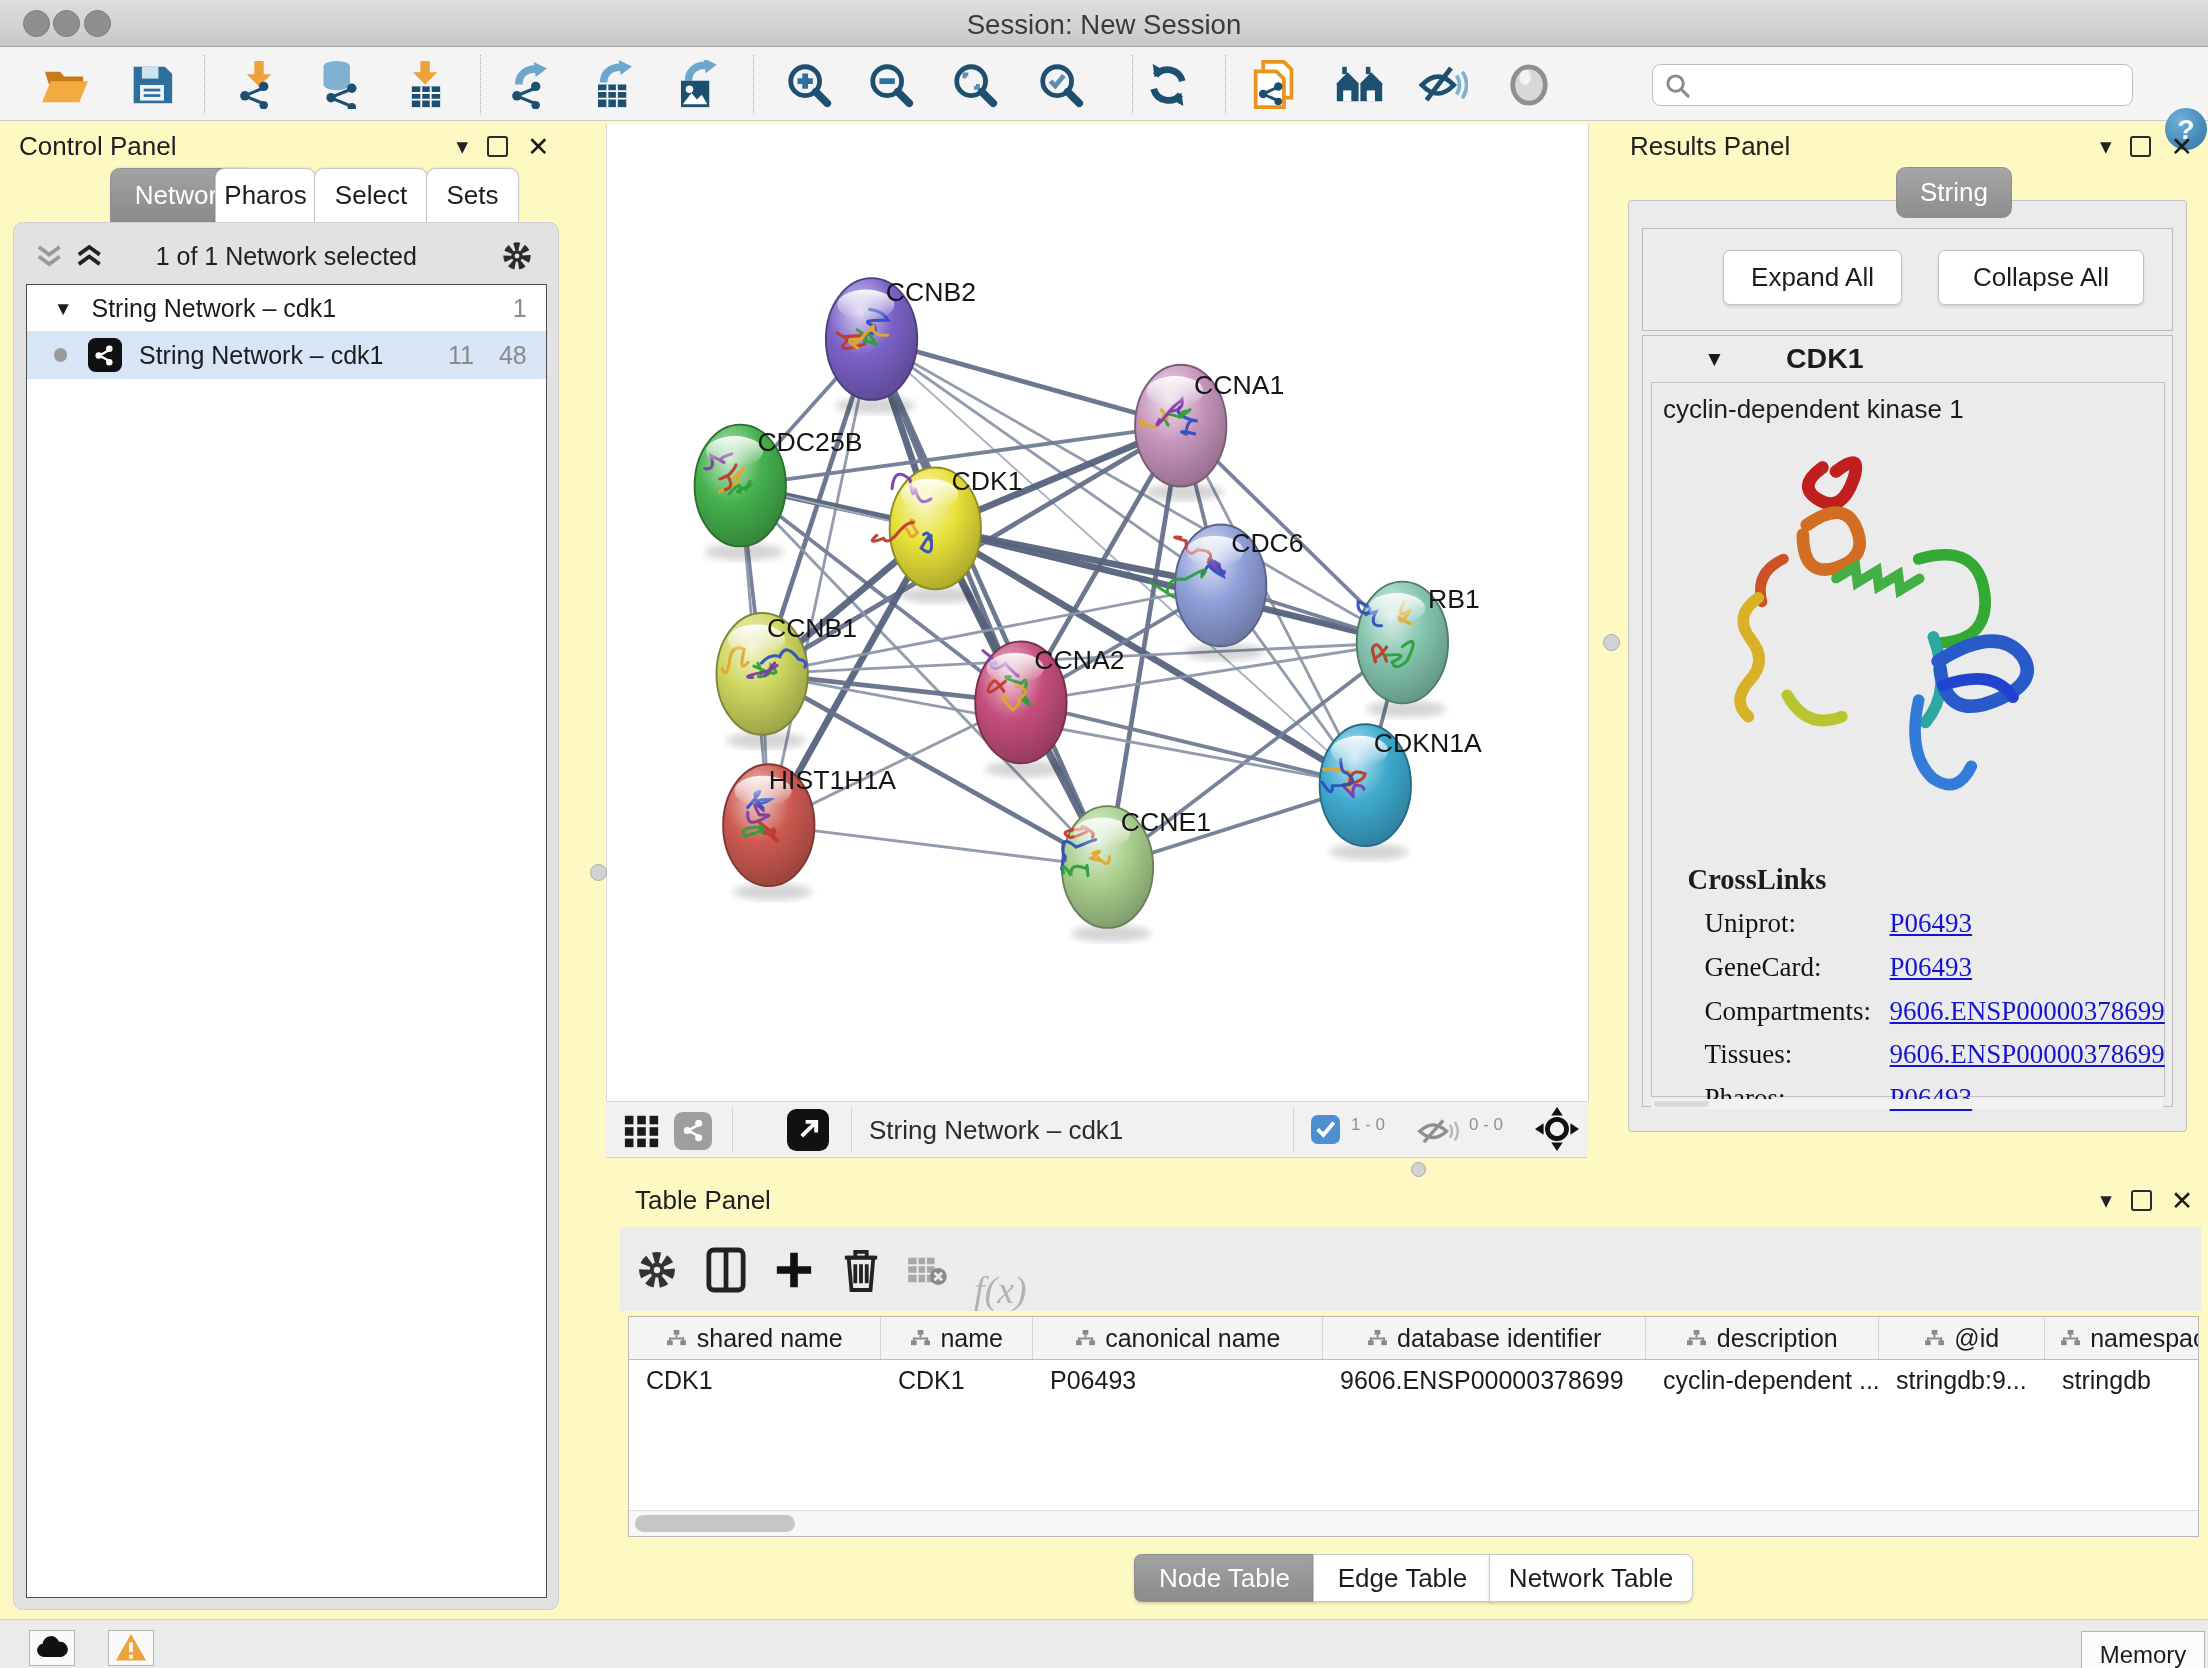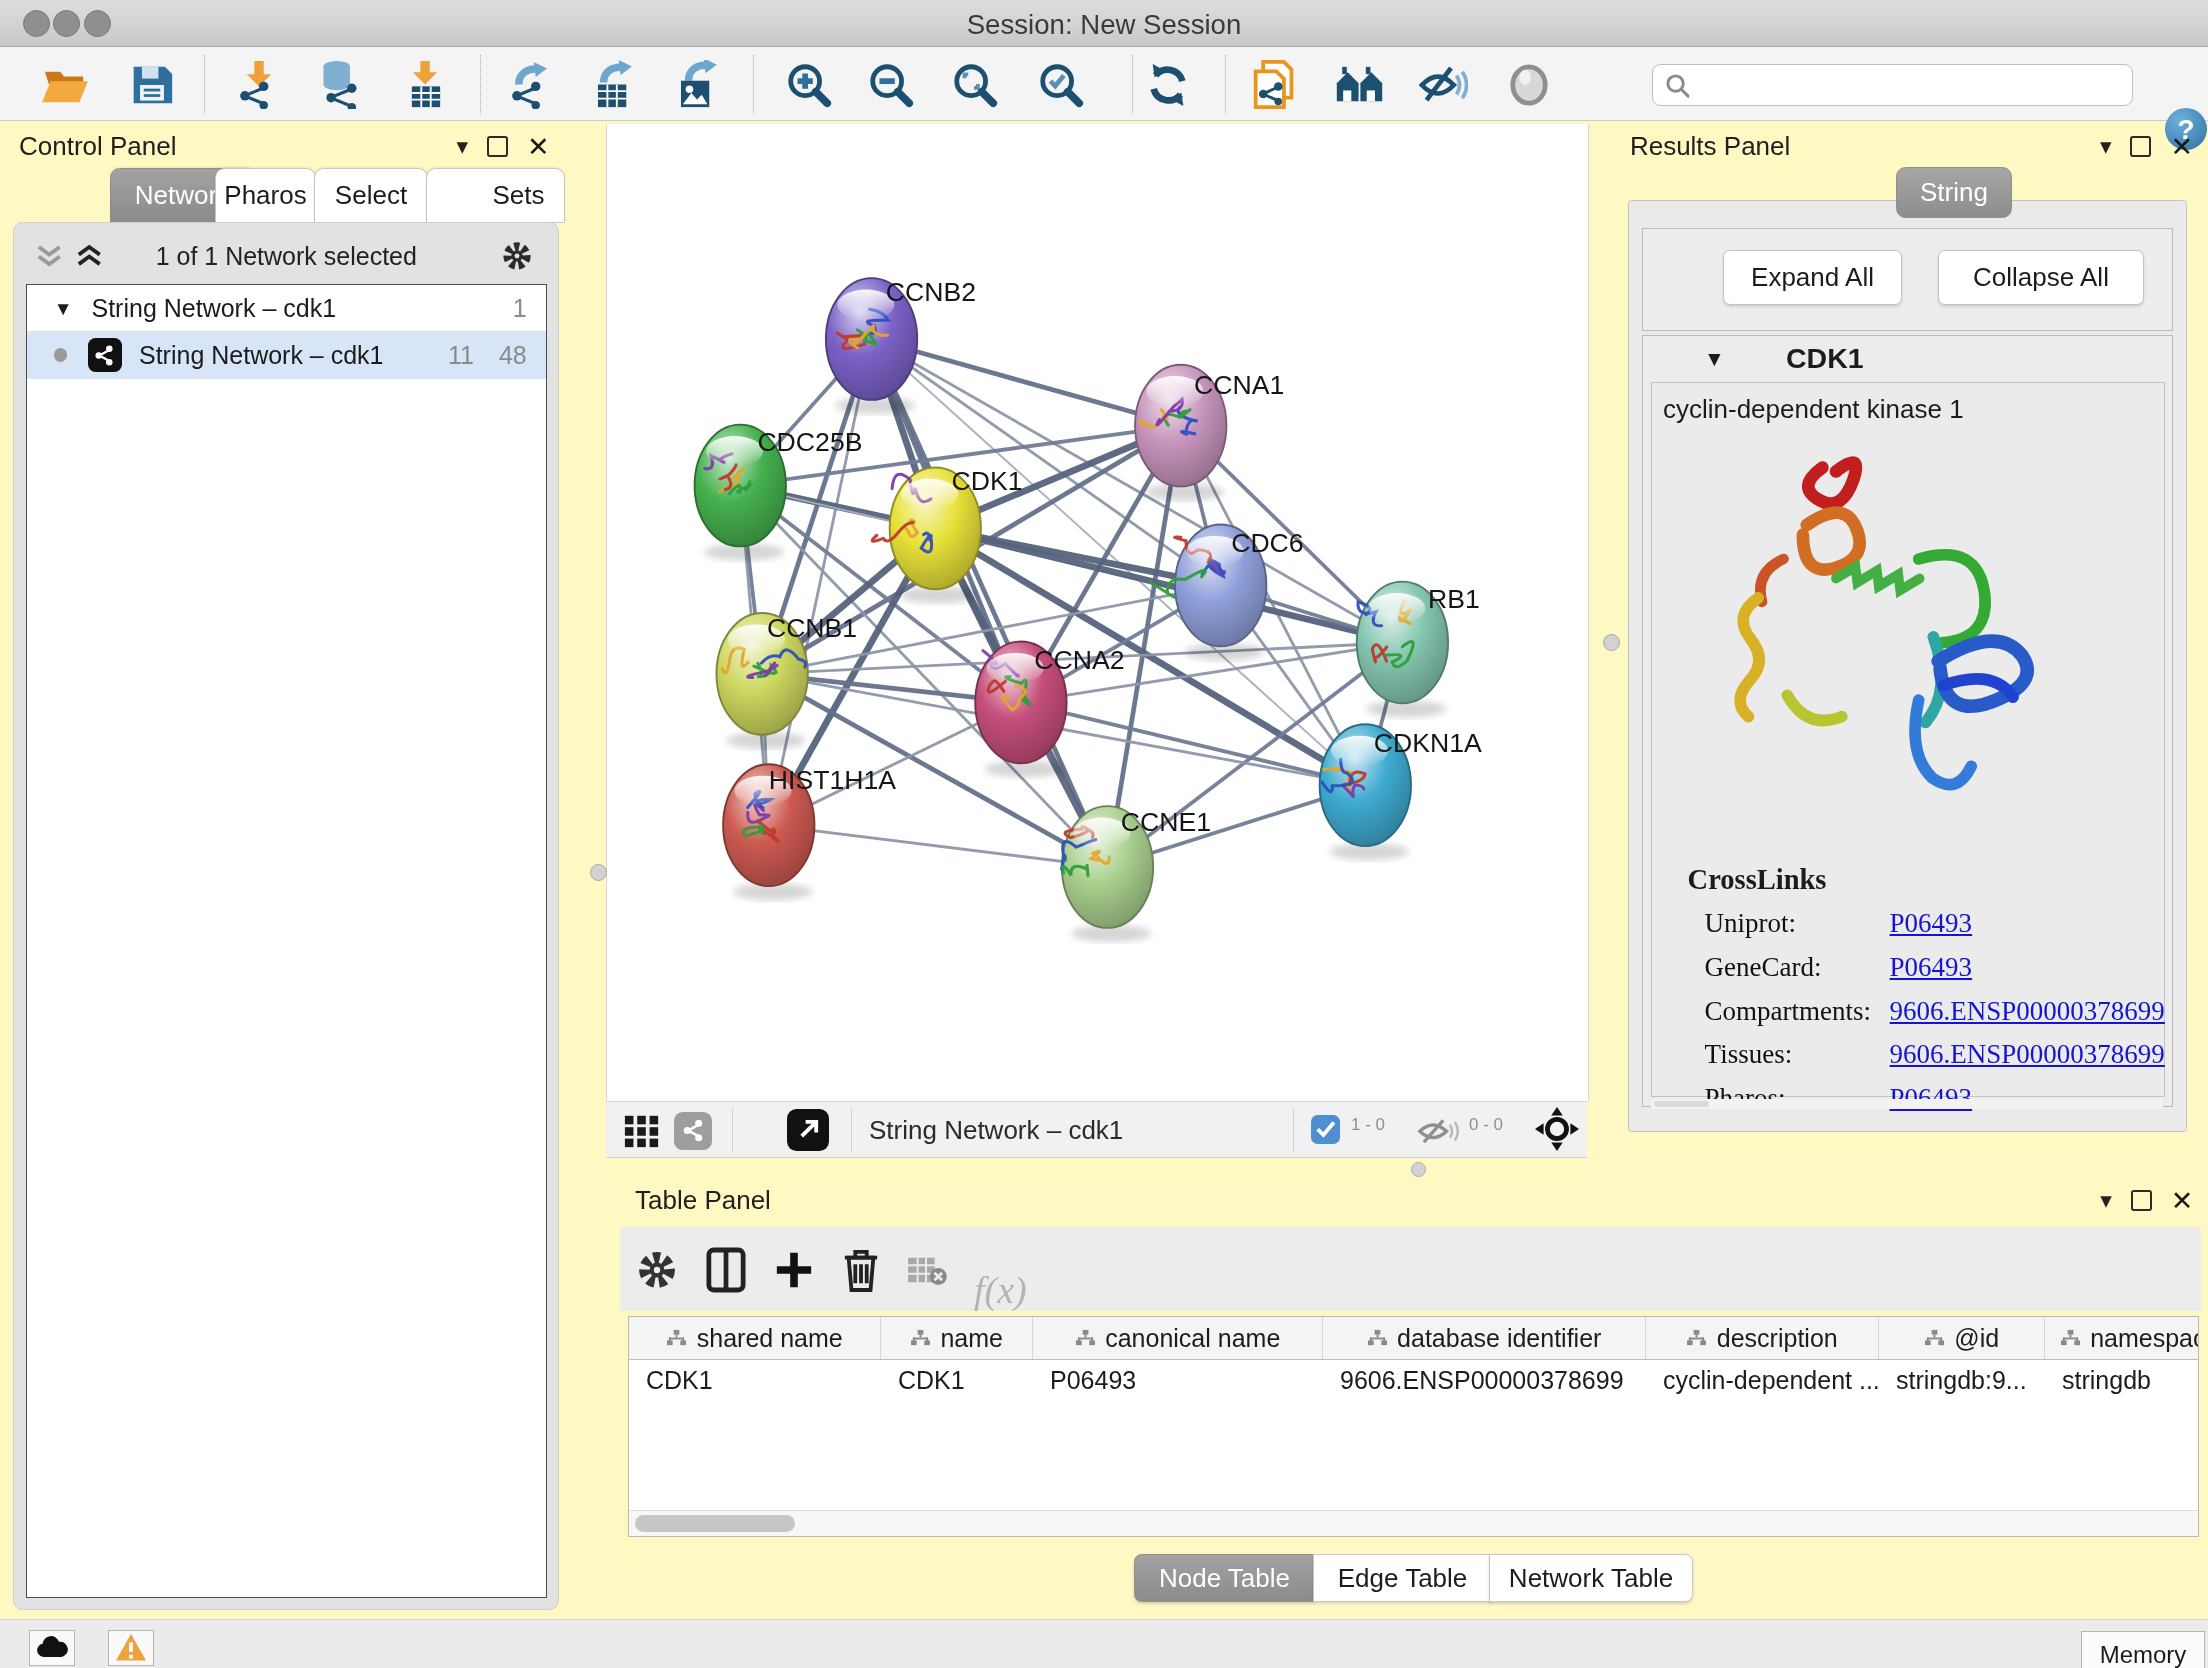--- a/index.html
+++ b/index.html
@@ -317,21 +317,21 @@
   </div>
   <div class="tab sel" style="left:72px;top:168px;width:143px;">
       <span>Network</span>
     </div>
   <div class="tab" style="left:215px;top:168px;width:99px;">
       <span>Pharos</span>
     </div>
   <div class="tab" style="left:314px;top:168px;width:112px;">
       <span>Select</span>
     </div>
-  <div class="tab" style="left:426px;top:168px;width:91px;padding-left:46px;">
+  <div class="tab" style="left:426px;top:168px;width:91px;">
       <span>Sets</span>
     </div>
 
   <div class="abs cp-box">
     <div class="cp-info">
       <svg style="position:absolute;left:21px;top:13.3px" width="28.5" height="25" viewBox="0 0 30 26">
           <g fill="none" stroke="#9a9a9a" stroke-width="4">
             <path d="M4 3l11 8 11-8M4 13l11 8 11-8"></path>
           </g>
         </svg>

